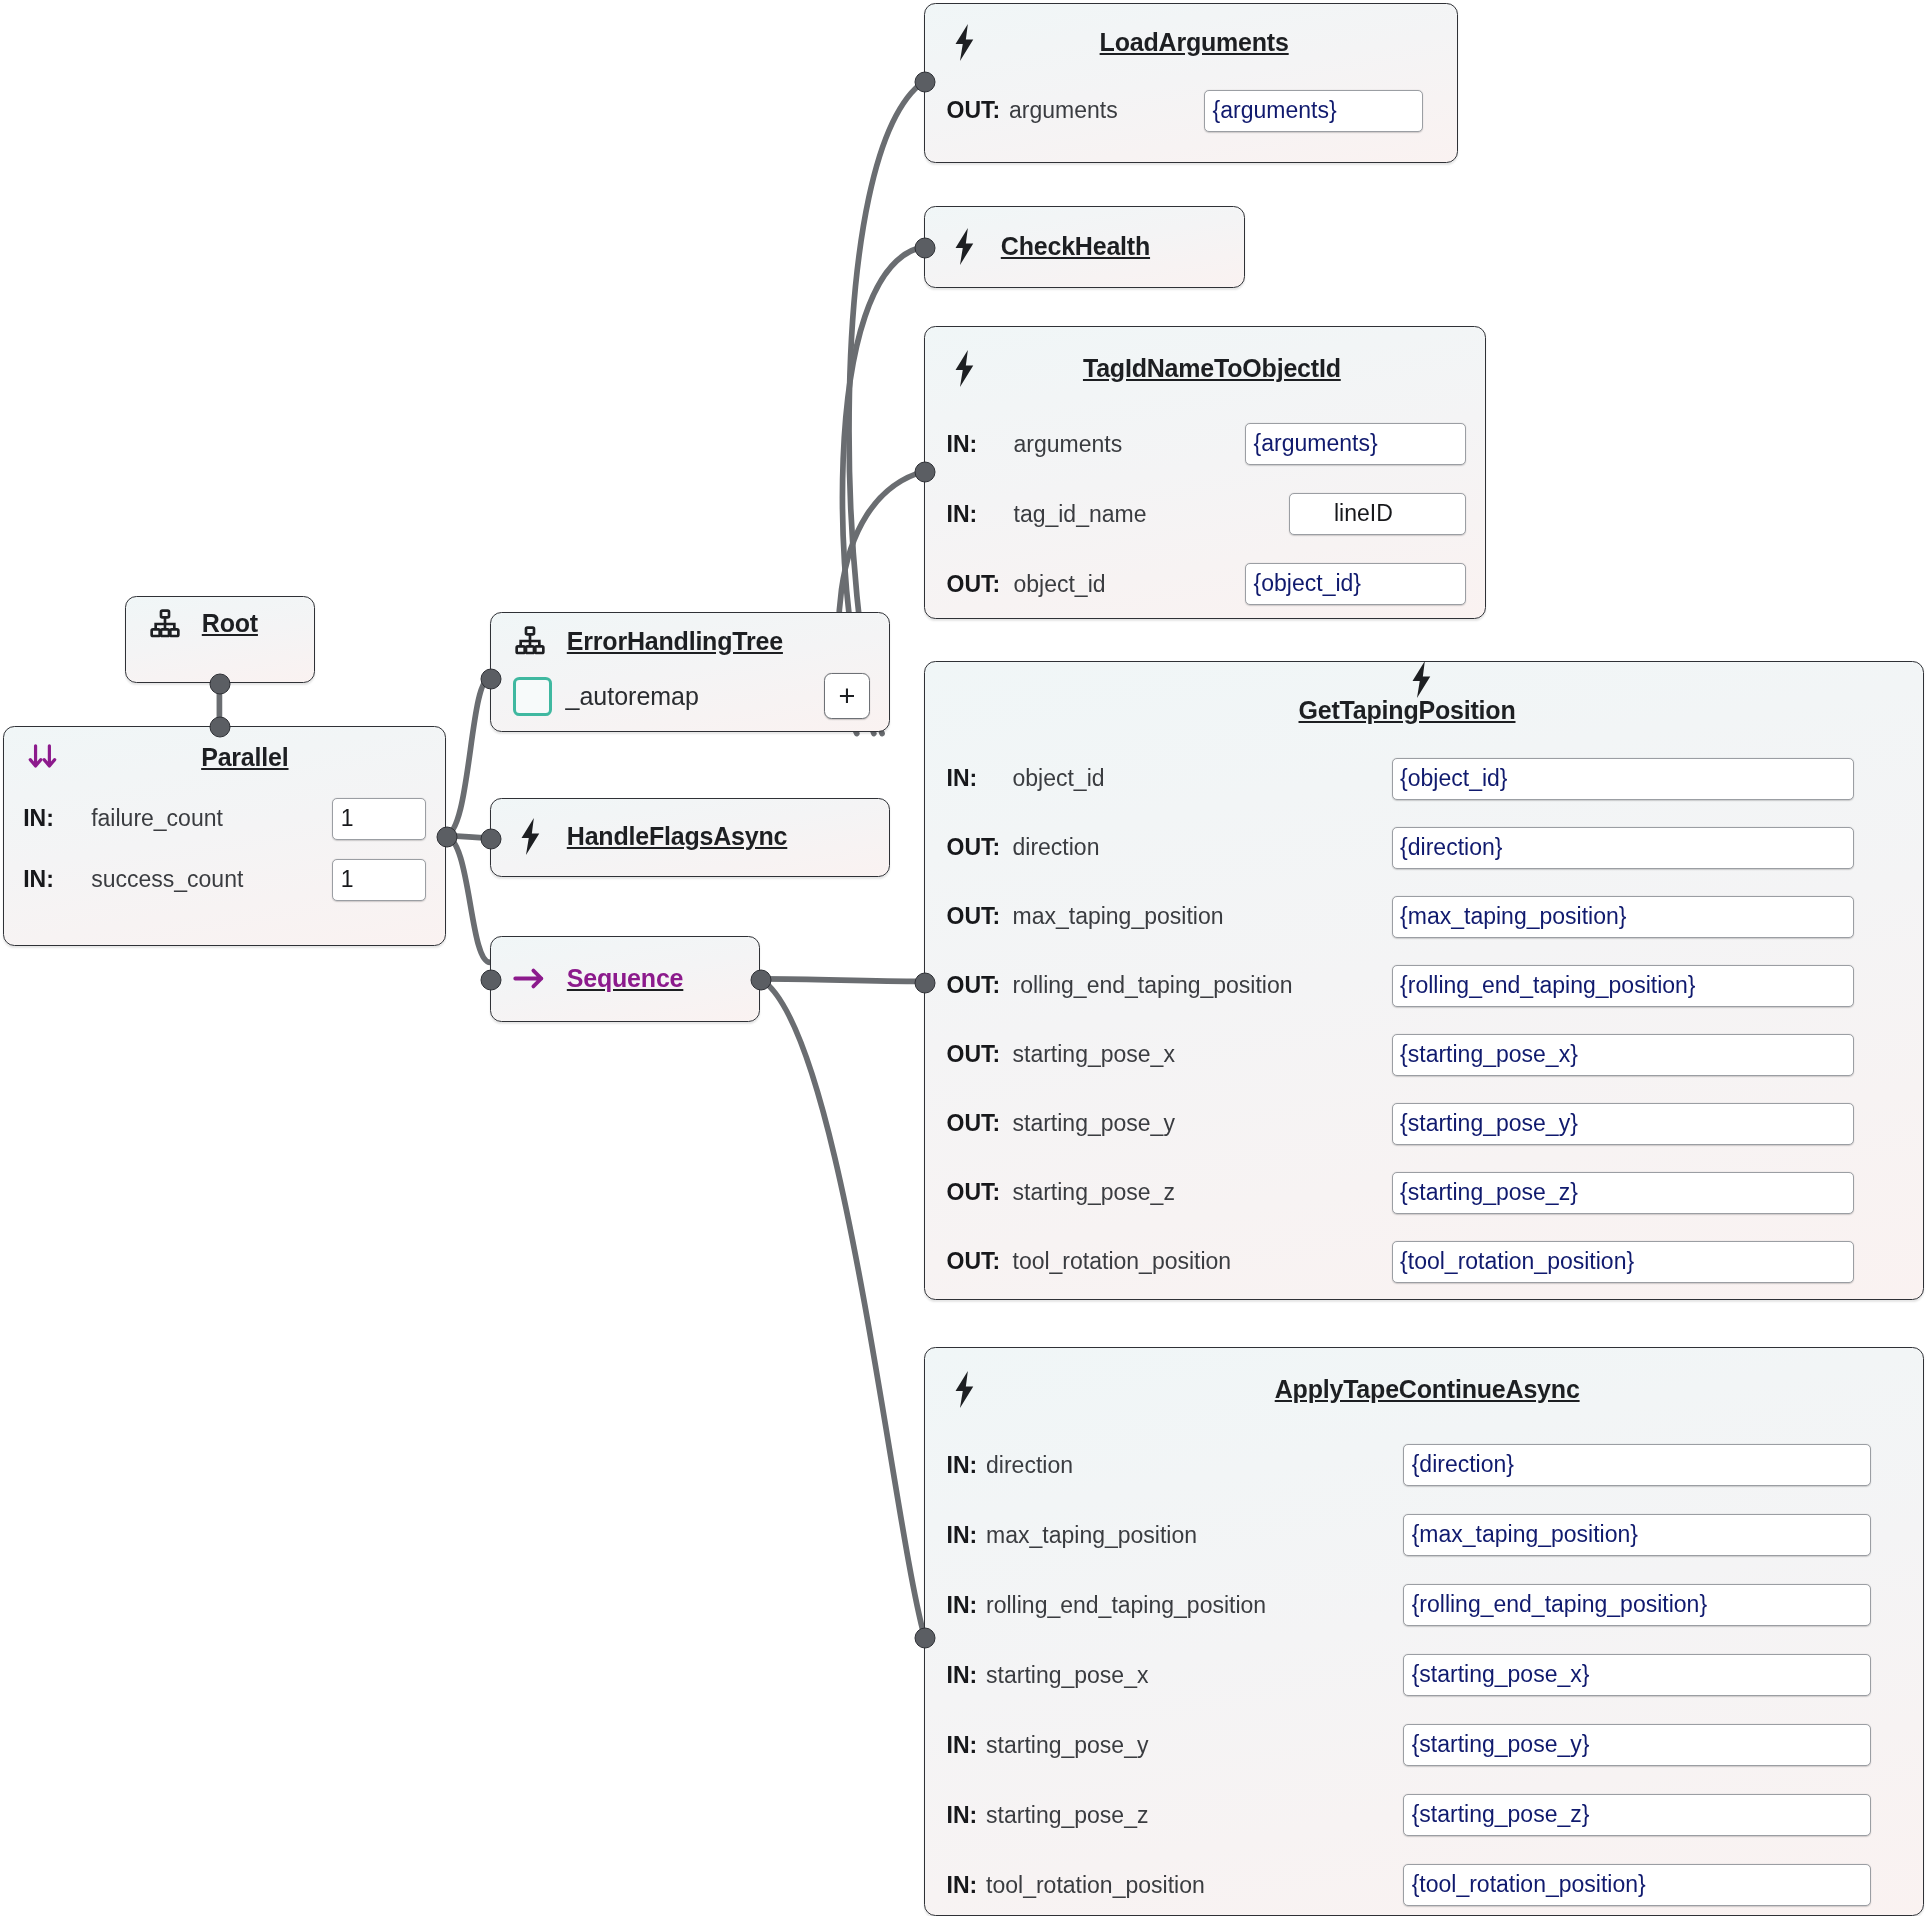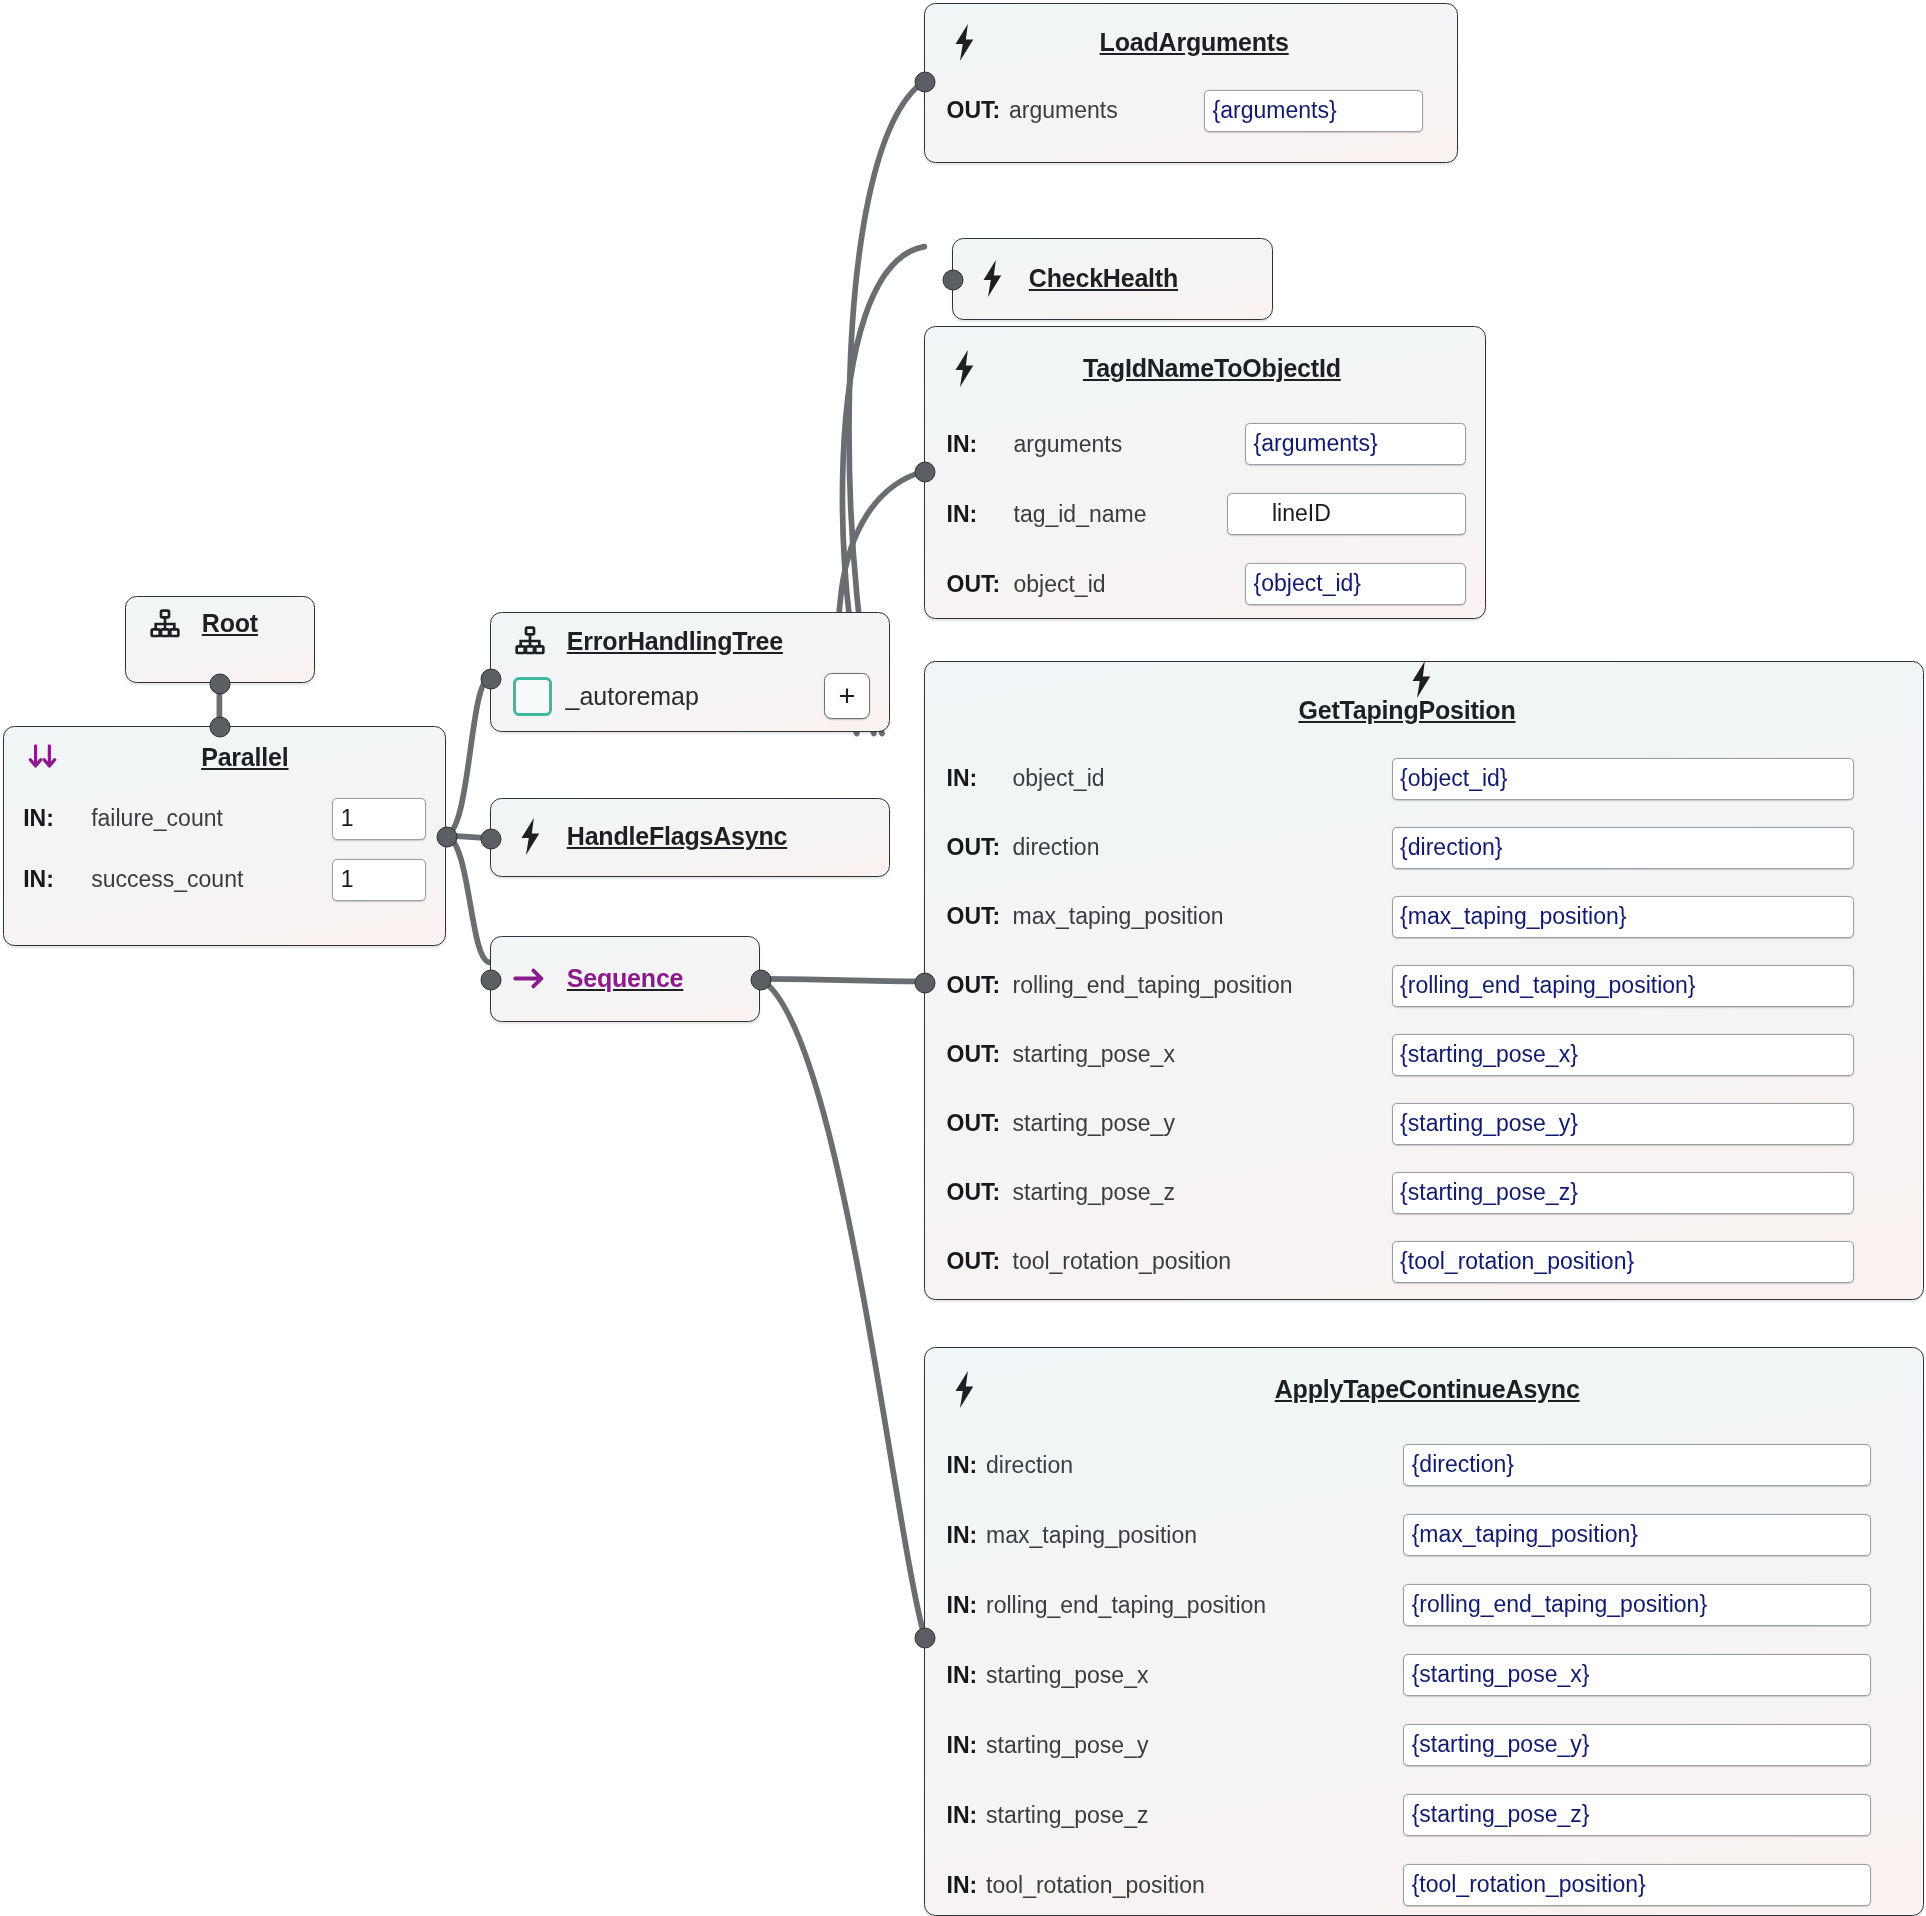--- a/index.html
+++ b/index.html
@@ -210,21 +210,21 @@
       <div class="port" style="height:61px;">
         <span class="dir">OUT:</span>
         <span class="pname" style="margin-left:8.9px;">arguments</span>
         <span class="spacer"></span>
         <span class="val" style="width:219px;">{arguments}</span>
       </div>
     </div>
     <div class="dot" style="left:0px;top:78px;"></div>
   </div>
 
-  <div class="node" style="left:952px;top:206px;width:321px;height:82px;margin-top:32px;">
+  <div class="node" style="left:924px;top:206px;width:321px;height:82px;">
     <div class="node-title inline" style="height:78px;">
       <span class="icon">
         <svg width="28" height="37" viewBox="0 0 16 24" fill="#1d1f22">
             <path d="M10.5 0 L2.5 13 L7.2 13 L5.4 24 L14 10 L9.2 10 Z"></path>
           </svg>
       </span>
       <span class="ttl">CheckHealth</span>
     </div>
     <div class="dot" style="left:0px;top:41px;"></div>
   </div>
@@ -242,21 +242,21 @@
       <div class="port" style="height:70px;">
         <span class="dir" style="width:67px;">IN:</span>
         <span class="pname">arguments</span>
         <span class="spacer"></span>
         <span class="val" style="width:221px;">{arguments}</span>
       </div>
       <div class="port" style="height:70px;">
         <span class="dir" style="width:67px;">IN:</span>
         <span class="pname">tag_id_name</span>
         <span class="spacer"></span>
-        <span class="val plain" style="width:239px;padding-left:44px;">lineID</span>
+        <span class="val plain" style="width:177px;padding-left:44px;">lineID</span>
       </div>
       <div class="port" style="height:70px;">
         <span class="dir" style="width:67px;">OUT:</span>
         <span class="pname">object_id</span>
         <span class="spacer"></span>
         <span class="val" style="width:221px;">{object_id}</span>
       </div>
     </div>
     <div class="dot" style="left:0px;top:145px;"></div>
   </div>

